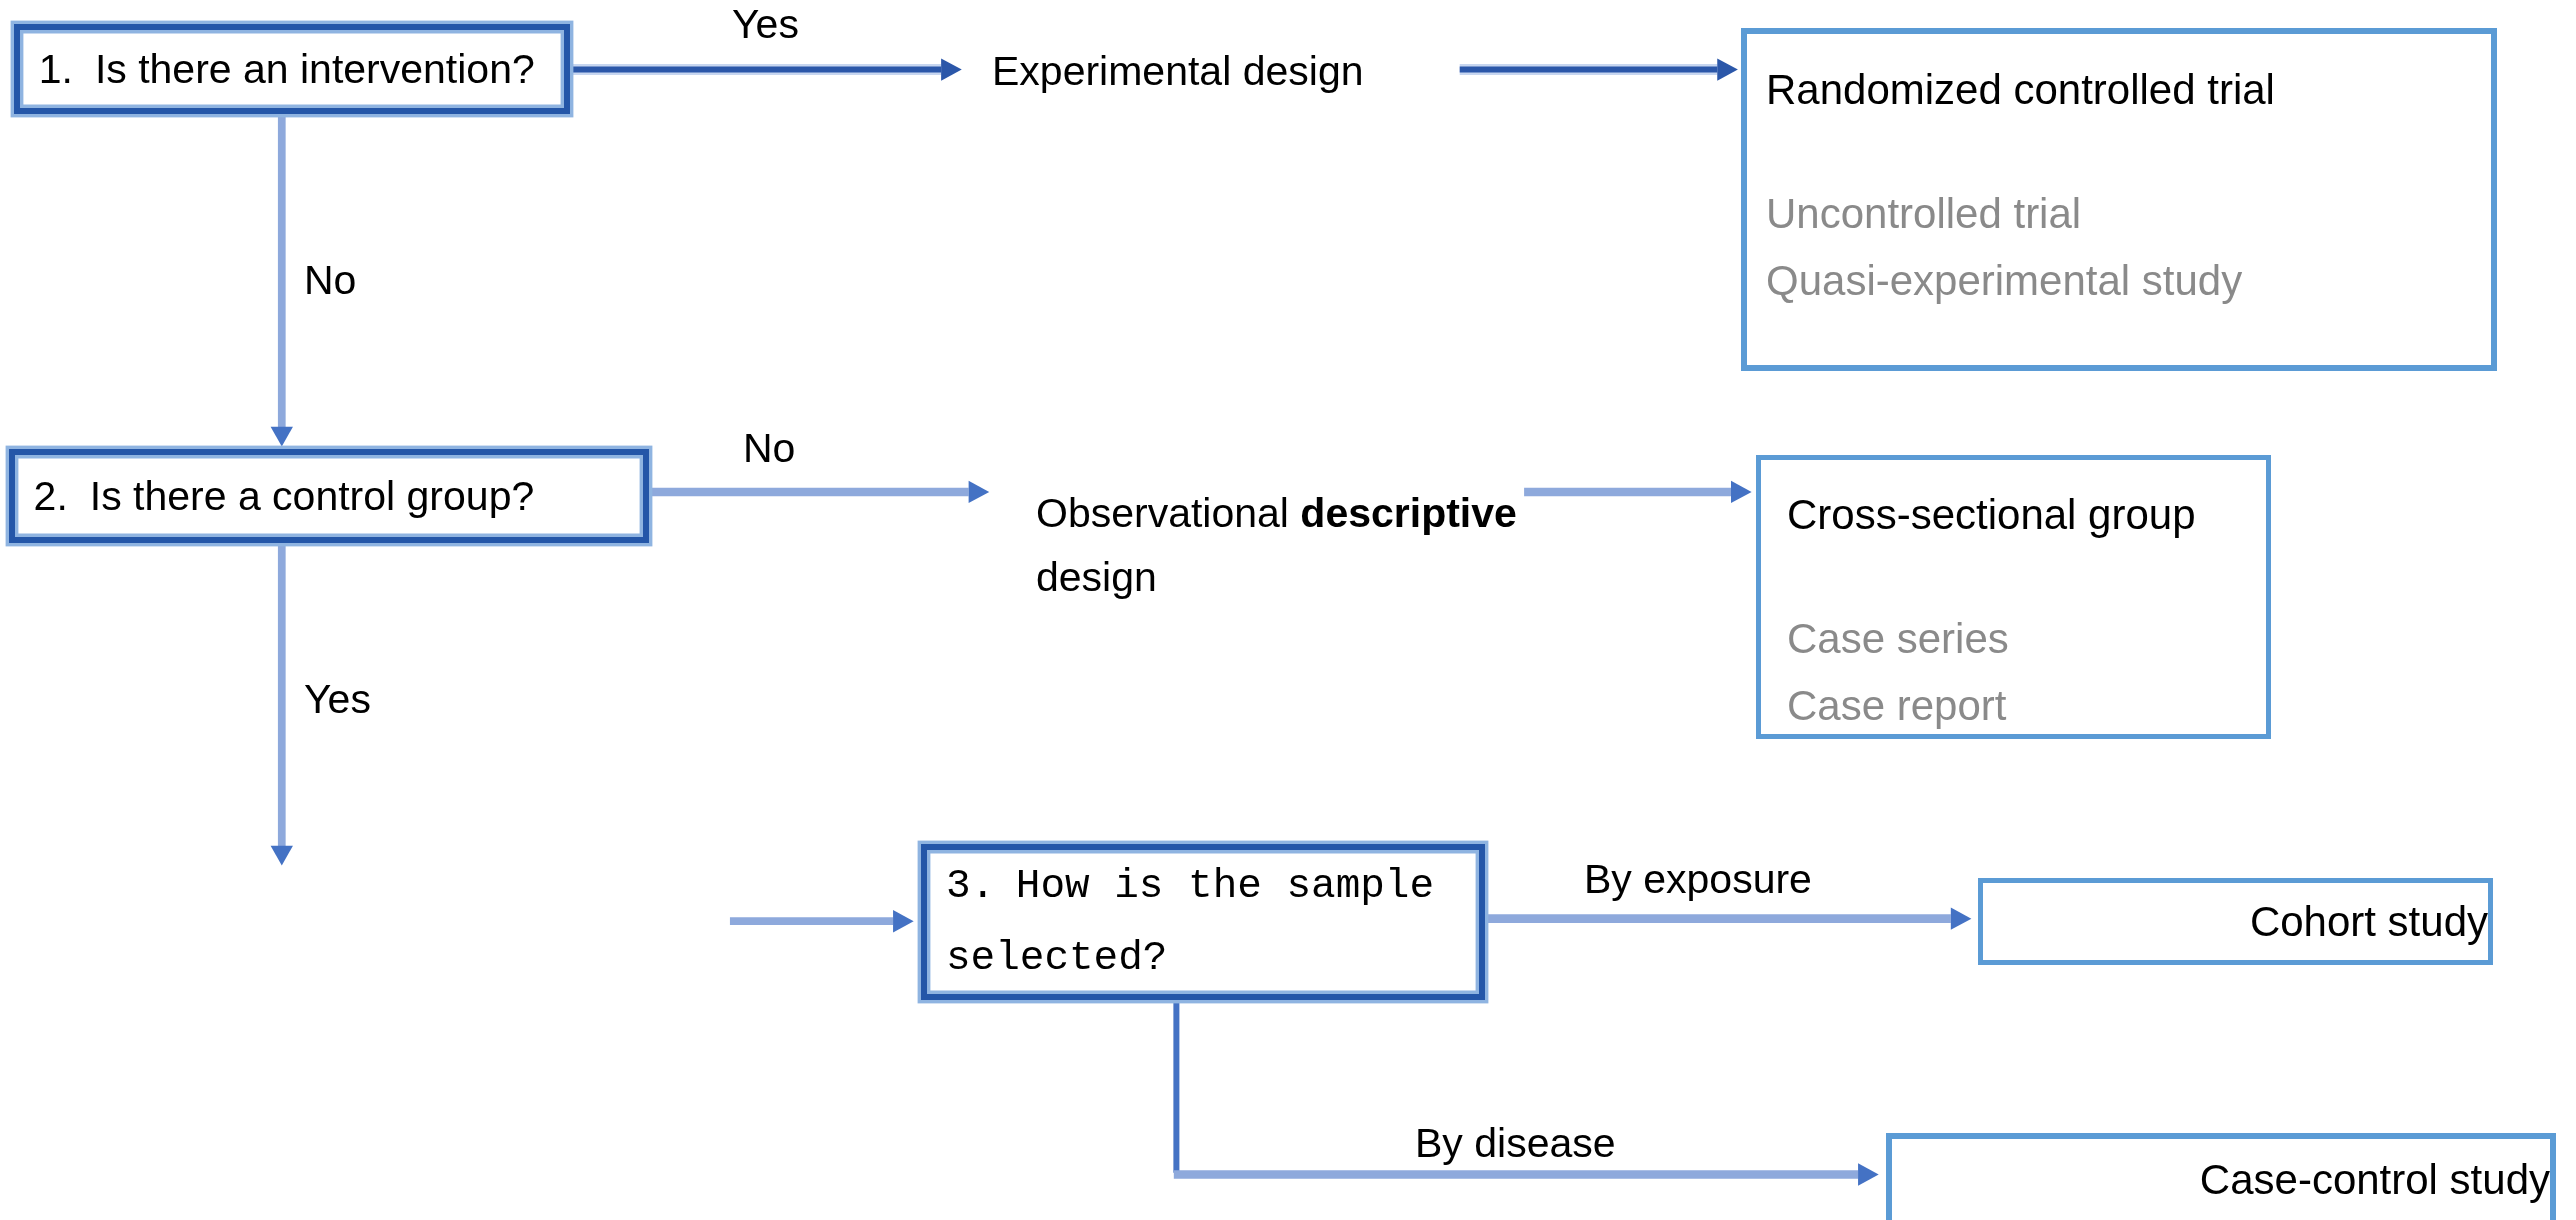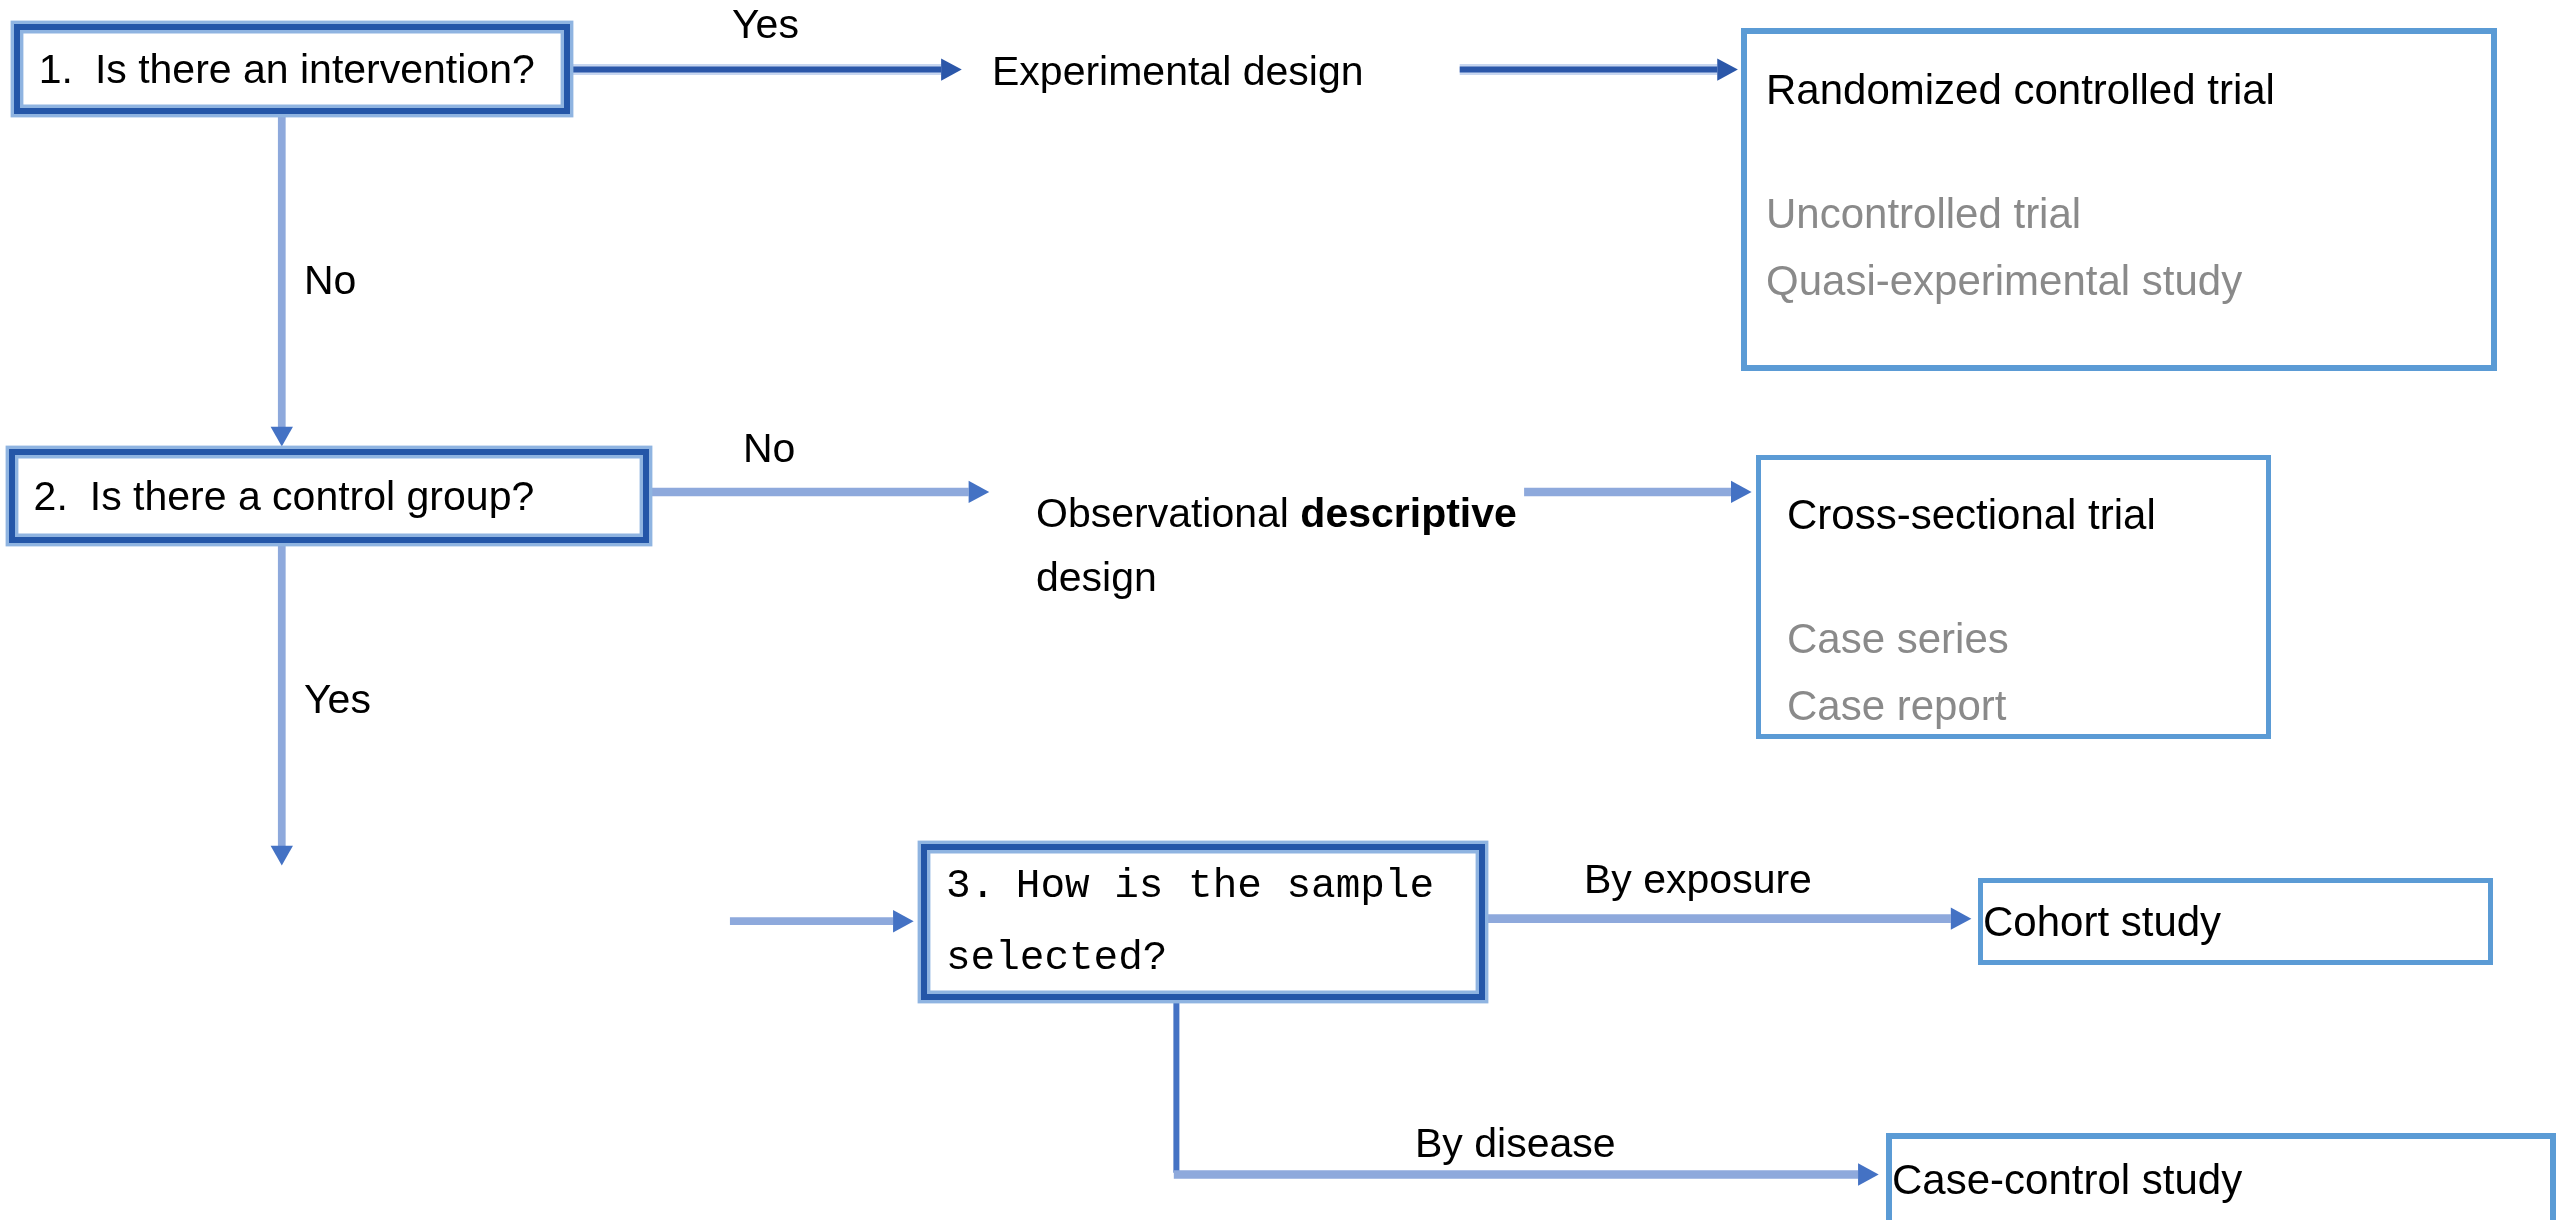--- a/index.html
+++ b/index.html
@@ -44,21 +44,21 @@
 
   
   .rbox{
     position:absolute;
     background:#ffffff;
     border:5.2px solid var(--result-border);
     font-size:42px;
   }
   .rbox .primary{color:var(--text-black);line-height:67px;}
   .rbox .secondary{color:var(--text-gray);line-height:67px;}
-  .rbox.centered{display:flex;align-items:center;justify-content:flex-start;}
+  .rbox.centered{display:flex;align-items:center;justify-content:flex-end;}
 
   .flowlabel{
     position:absolute;
     font-size:41px;
     line-height:45px;
     white-space:nowrap;
   }
   .flowlabel .ln{line-height:64px;}
   b{font-weight:bold;}
 </style>
@@ -125,21 +125,21 @@
   </div>
 
   <div class="flowlabel" style="left:743px;top:426px;">No</div>
 
   <div class="flowlabel" style="left:1036px;top:481px;">
     <div class="ln"><span>Observational </span><b>descriptive</b></div>
     <div class="ln">design</div>
   </div>
 
   <div class="rbox" style="left:1756px;top:455px;width:515px;height:284px;padding:20.6px 0 0 26px;">
-    <div class="primary">Cross-sectional trial</div>
+    <div class="primary">Cross-sectional group</div>
     <div class="secondary" style="margin-top:57px;">
       <div>Case series</div>
       <div>Case report</div>
     </div>
   </div>
 
   <div class="flowlabel" style="left:304px;top:677px;">Yes</div>
 
 
   <div class="qbox wrap" style="left:921px;top:844px;width:564px;height:156px;">

